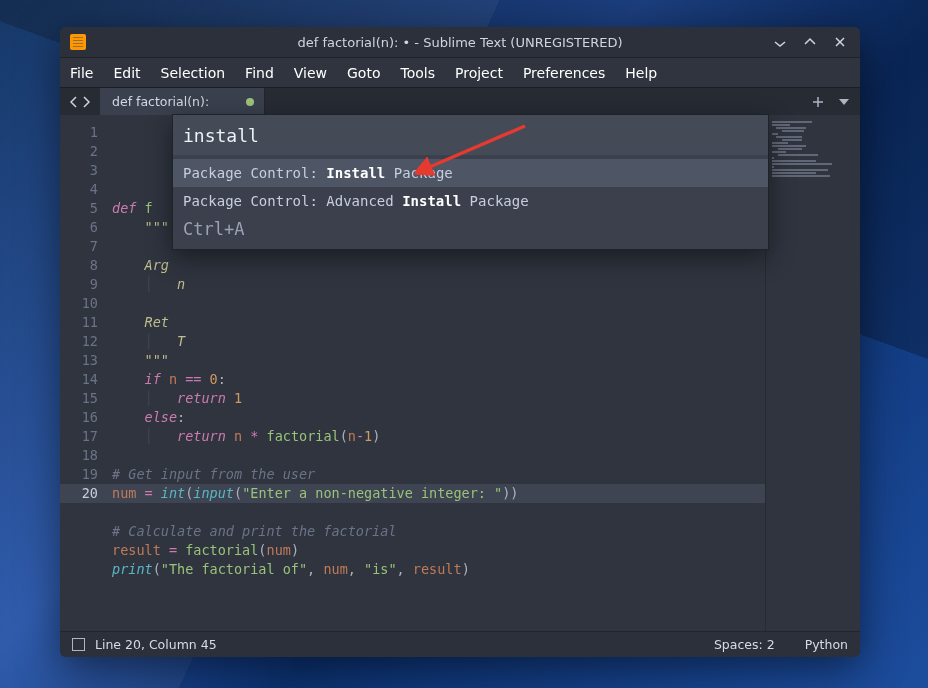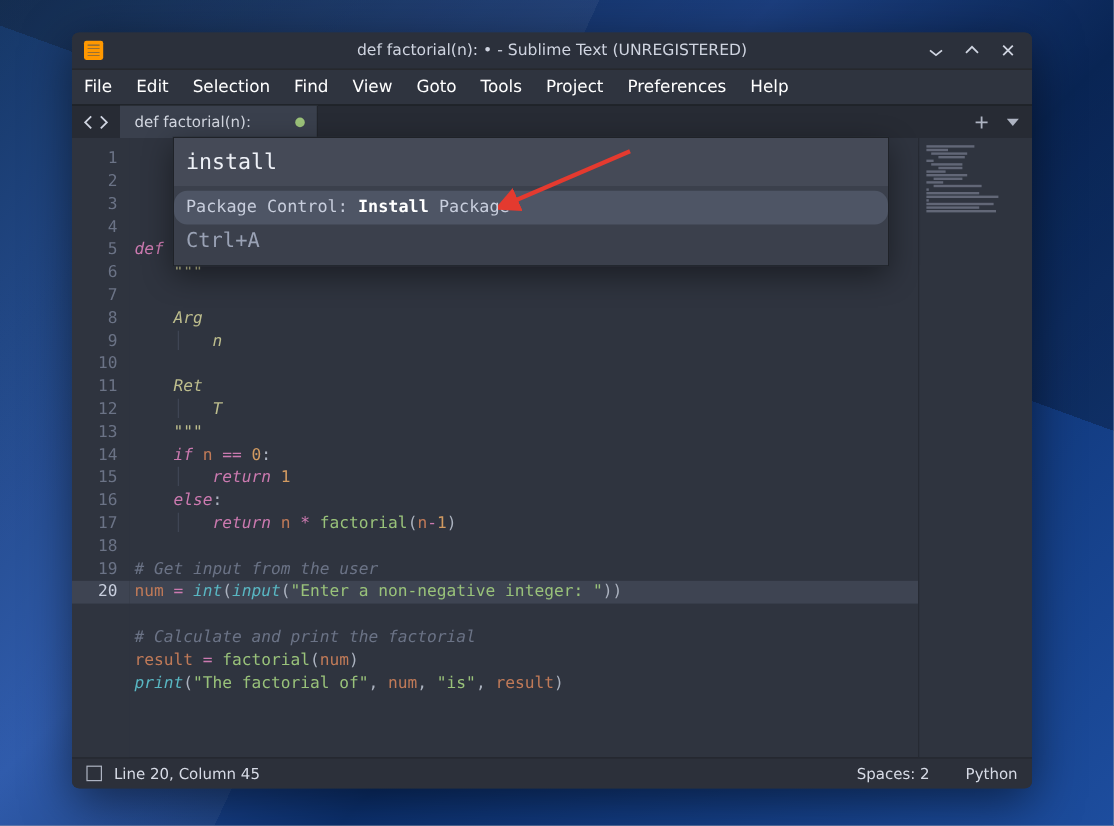--- a/index.html
+++ b/index.html
@@ -155,40 +155,39 @@
     position:relative;
     overflow:hidden;
   }
   .minimap .blob {
     position:absolute; height:2px; background:#777e90; opacity:.7;
   }
 
   
   .palette {
     position:absolute;
-    left: 84px; top: -1px;
+    left: 112px; top: -1px;
     width: 597px;
     background:#3b404c;
     border:1px solid #1f2228;
     box-shadow: 0 8px 24px rgba(0,0,0,.45);
     z-index:50;
     display:flex; flex-direction:column;
   }
   .palette .search {
     height:40px; display:flex; align-items:center;
     padding: 0 10px;
     background:#454a57;
     color:#eef1f7; font-size:18px;
   }
   .palette .results { padding: 4px 0 6px; }
   .palette .result {
     height:28px; display:flex; align-items:center;
     padding: 0 10px; font-size:14px; color:#c8cedd;
     justify-content:space-between;
-    border-radius:11px;
   }
   .palette .result.selected { background:#4e5565; }
   .palette .result .label b { color:#fff; font-weight:bold; }
   .palette .result .shortcut { color:#9aa2b5; font-size:17px; }
 
   
   .arrow {
     position:absolute;
     left: 355px; top: 6px;
     width: 120px; height: 60px;
@@ -329,20 +328,23 @@
 
     <div class="palette">
       <div class="search">
         <span>install</span>
       </div>
       <div class="results" id="palette-results">
           <div class="result selected">
             <span class="label">Package Control: <b>Install</b> Package</span>
           </div>
           <div class="result">
+            <span class="label">Package Control: Advanced <b>Install</b> Package</span>
+          </div>
+          <div class="result">
             <span class="shortcut">Ctrl+A</span>
           </div>
         </div>
     </div>
 
     <svg class="arrow" viewBox="0 0 120 60">
       <defs>
         <marker id="ah" markerWidth="10" markerHeight="10" refX="2" refY="3" orient="auto">
           <path d="M0 0 L6 3 L0 6 Z" fill="#e43a2f"></path>
         </marker>

